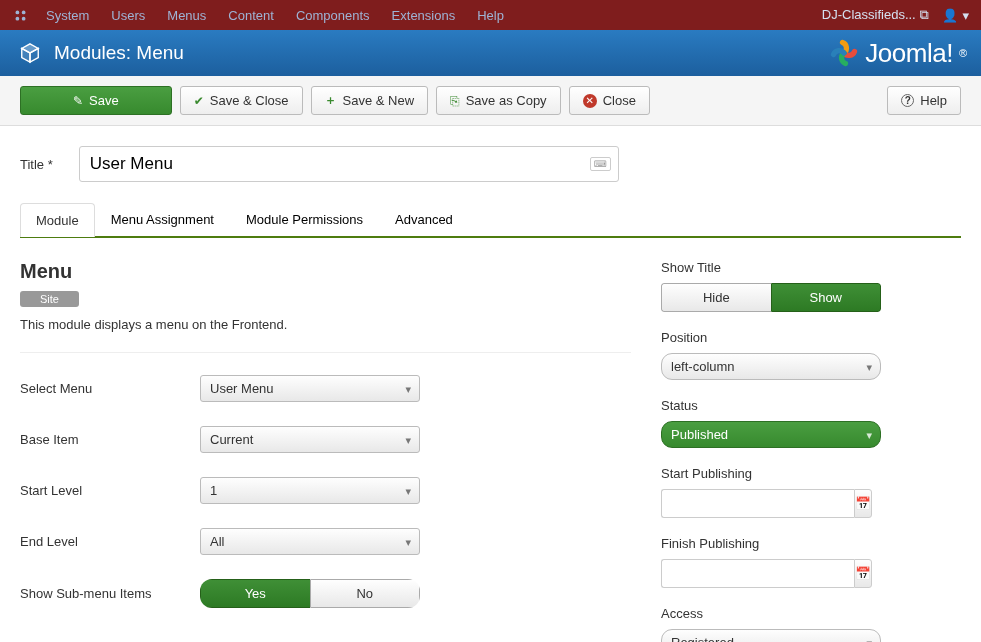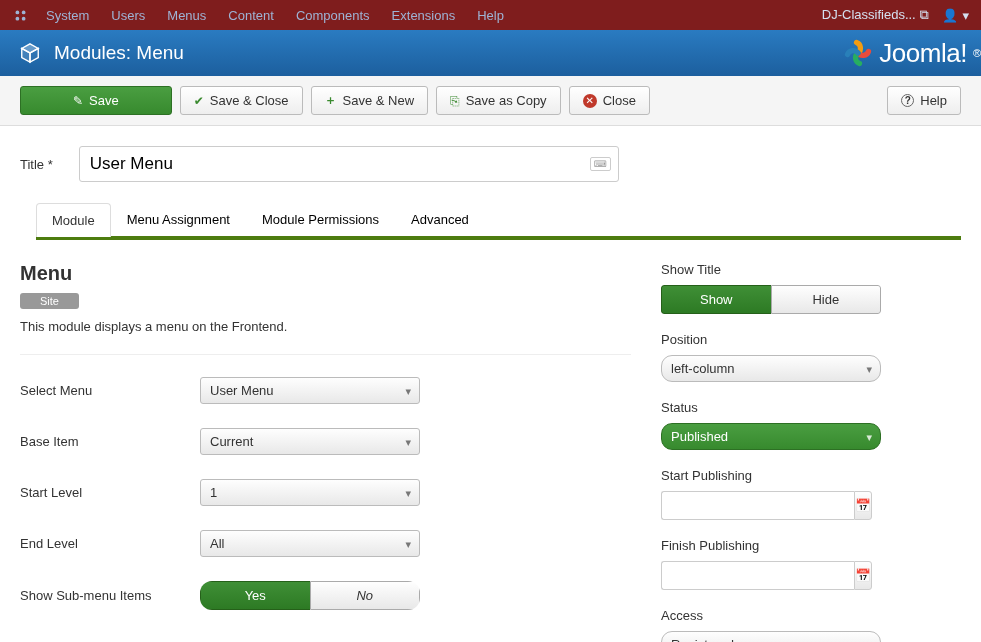--- a/index.html
+++ b/index.html
@@ -9,40 +9,40 @@
 .topnav { background: #7f1d1d; height: 30px; display: flex; align-items: center; padding: 0 12px; color: #b3c4de; font-size: 13px; }
 .topnav .jicon { width: 16px; height: 16px; margin-right: 18px; display: inline-flex; align-items: center; justify-content: center; }
 .topnav .menu { display: flex; gap: 22px; flex: 1; }
 .topnav .menu span { cursor: pointer; color: #9eb3d4; }
 .topnav .right { display: flex; align-items: center; gap: 14px; color: #d5e0f0; }
 
 
 .headerbar { background: #1f67aa; background: linear-gradient(#2a7bc1, #1c5f9e); height: 46px; display: flex; align-items: center; padding: 0 18px; color: #fff; position: relative; }
 .headerbar .box { width: 24px; height: 22px; margin-right: 12px; display: inline-flex; align-items: center; justify-content: center; }
 .headerbar .title { font-size: 19px; font-weight: 400; }
-.headerbar .logo { position: absolute; right: 0; display: flex; align-items: center; gap: 6px; }
+.headerbar .logo { position: absolute; right: 14px; display: flex; align-items: center; gap: 6px; }
 .headerbar .logo .txt { font-size: 26px; letter-spacing: -0.5px; font-weight: 300;}
 
 
 .toolbar { background: #f5f5f5; border-bottom: 1px solid #ddd; padding: 10px 20px; display: flex; gap: 8px; }
 .btn { display: inline-flex; align-items: center; gap: 6px; padding: 5px 13px; font-size: 13px; border: 1px solid #bbb; border-radius: 3px; background: linear-gradient(#fff, #eee); cursor: pointer; color: #333; }
 .btn.green { background: linear-gradient(#4a9e41, #378a2e); border-color: #2d7024; color: #fff; padding: 5px 52px 5px 52px; }
 .btn .ico { font-size: 12px; }
 .toolbar .spacer { flex: 1; }
 
 
 .content { padding: 20px; }
 .title-row { display: flex; align-items: center; gap: 26px; margin-bottom: 20px; }
 .title-row label { font-size: 13px; }
 .title-input { flex: 0 0 540px; padding: 7px 10px; font-size: 17px; border: 1px solid #ccc; border-radius: 3px; position: relative; }
 .title-input-wrap { position: relative; flex: 0 0 540px; }
 .title-input-wrap .kbd { position: absolute; right: 8px; top: 50%; transform: translateY(-50%); color: #999; border: 1px solid #ccc; border-radius: 2px; font-size: 9px; padding: 1px 3px; }
 
 
-.tabs { display: flex; border-bottom: 4px solid #4d7c0f; margin-bottom: 22px; margin-left: 16px; }
+.tabs { display: flex; border-bottom: 2px solid #4d7c0f; margin-bottom: 22px; }
 .tab { padding: 9px 15px; font-size: 13px; color: #000000; cursor: pointer; border: 1px solid transparent; border-bottom: none; border-radius: 4px 4px 0 0; }
 .tab.active { color: #333; border-color: #ddd; background: #fff; position: relative; top: 1px; }
 
 
 .columns { display: flex; gap: 30px; }
 .col-left { flex: 1; }
 .col-right { flex: 0 0 300px; }
 
 .section-title { font-size: 20px; font-weight: bold; margin-bottom: 8px; }
 .badge { display: inline-block; background: #999; color: #fff; font-size: 11px; padding: 2px 20px; border-radius: 3px; margin-bottom: 10px; }
@@ -52,21 +52,21 @@
 .field { display: flex; align-items: center; margin-bottom: 24px; }
 .field .lbl { flex: 0 0 180px; font-size: 13px; }
 .select { flex: 0 0 220px; padding: 5px 25px 5px 9px; font-size: 13px; border: 1px solid #bbb; border-radius: 3px; background: linear-gradient(#fefefe, #e8e8e8); position: relative; appearance: none; cursor: pointer; }
 .select-wrap { position: relative; flex: 0 0 220px; }
 .select-wrap::after { content: "▾"; position: absolute; right: 9px; top: 50%; transform: translateY(-50%); color: #777; pointer-events: none; font-size: 11px; }
 
 .btngroup { display: flex; flex: 0 0 220px; border-radius: 12px; overflow: hidden; }
 .btngroup .opt { flex: 1; text-align: center; padding: 6px 0; font-size: 13px; border: 1px solid #aaa; background: linear-gradient(#fefefe, #e8e8e8); cursor: pointer; }
 .btngroup .opt.on { background: linear-gradient(#3f8f36, #2d7a24); border-color: #256019; color: #fff; }
 .btngroup .opt:first-child { border-radius: 3px 0 0 3px; border-right: none; }
-.btngroup .opt:last-child { border-radius: 0 3px 3px 0; font-style: italic; }
+.btngroup .opt:last-child { border-radius: 0 3px 3px 0; }
 
 
 .rfield { margin-bottom: 18px; }
 .rfield .rlbl { font-size: 13px; margin-bottom: 8px; display: block; }
 .btngroup-r { display: flex; width: 220px; border-radius: 3px; overflow: hidden; }
 .btngroup-r .opt { flex: 1; text-align: center; padding: 6px 0; font-size: 13px; border: 1px solid #aaa; background: linear-gradient(#fefefe, #e8e8e8); cursor: pointer; }
 .btngroup-r .opt.on { background: linear-gradient(#3f8f36, #2d7a24); border-color: #256019; color: #fff; }
 .btngroup-r .opt:first-child { border-radius: 3px 0 0 3px; border-right: none; }
 .btngroup-r .opt:last-child { border-radius: 0 3px 3px 0; }
 
@@ -213,22 +213,22 @@
           <div class="opt on">Yes</div>
           <div class="opt">No</div>
         </div>
       </div>
     </div>
 
     <div class="col-right">
       <div class="rfield">
         <span class="rlbl">Show Title</span>
         <div class="btngroup-r">
+          <div class="opt">Hide</div>
           <div class="opt on">Show</div>
-          <div class="opt">Hide</div>
         </div>
       </div>
       <div class="rfield">
         <span class="rlbl">Position</span>
         <div class="select-r-wrap">
             <div class="select-r">left-column</div>
           </div>
       </div>
       <div class="rfield">
         <span class="rlbl">Status</span>

